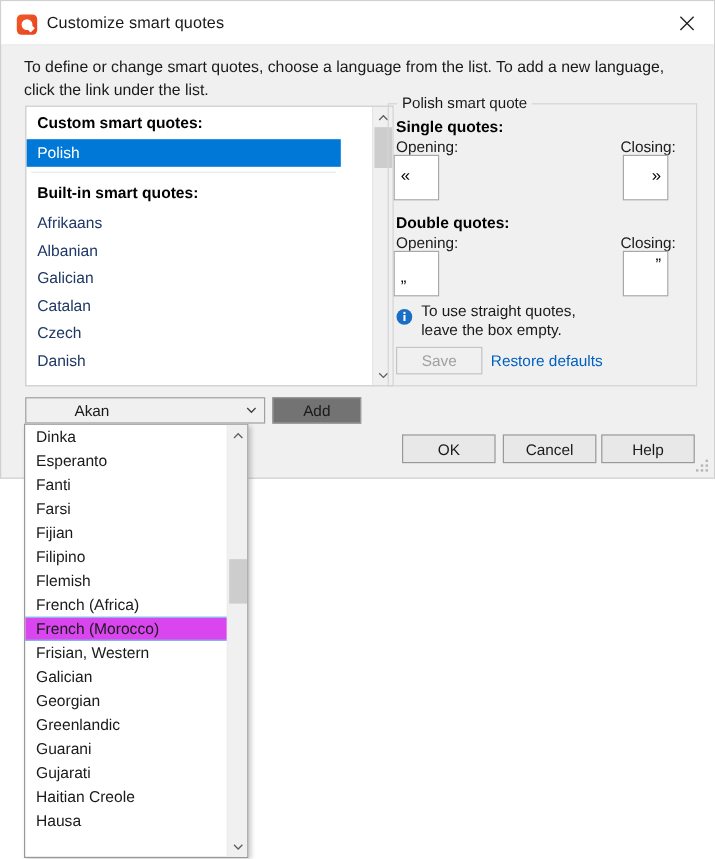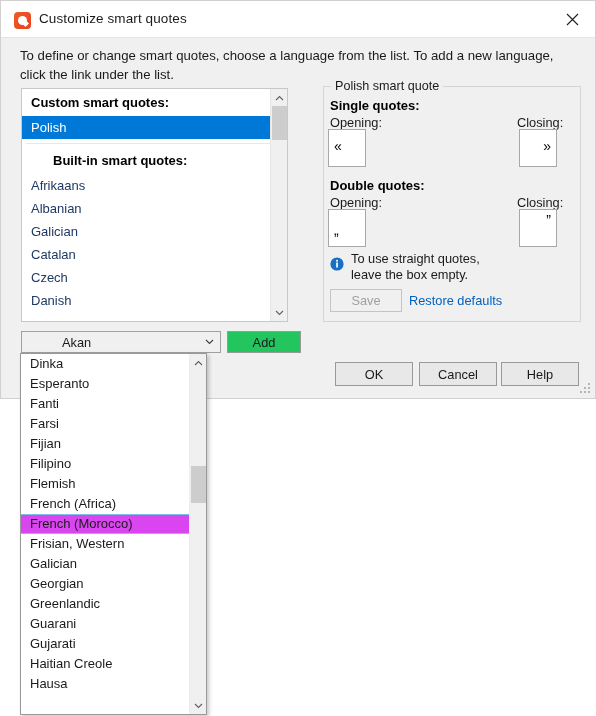--- a/index.html
+++ b/index.html
@@ -96,41 +96,41 @@
     font-size: 13.2px;
     color: #1a1a1a;
     line-height: 19px;
   }
 
   
   .listbox {
     position: absolute;
     left: 20px;
     top: 87px;
-    width: 267px;
+    width: 307px;
     height: 234px;
     background: #ffffff;
     border: 1px solid #c8c8c8;
     box-sizing: border-box;
     overflow: hidden;
   }
   .listbox-inner {
     position: absolute;
     left: 0; top: 0;
     width: 262px;
     height: 100%;
   }
   .lb-header {
     font-size: 13px;
     font-weight: bold;
     color: #000000;
     padding: 6px 0 6px 9px;
     white-space: nowrap;
   }
-  .lb-header.second { padding-top: 9px; margin-left: 22px; }
+  .lb-header.second { padding-top: 9px; }
   .lb-item {
     font-size: 13px;
     color: #1f3864;
     padding: 4px 0 4px 9px;
     white-space: nowrap;
     cursor: default;
   }
   .lb-item.selected {
     background: #0078d7;
     color: #ffffff;
@@ -291,21 +291,21 @@
     right: 6px;
     top: 7px;
   }
 
   .add-btn {
     position: absolute;
     left: 226px;
     top: 330px;
     width: 74px;
     height: 22px;
-    background: #22c55e;
+    background: #737373;
     border: 1px solid #999999;
     box-sizing: border-box;
     font-size: 12.8px;
     color: #1a1a1a;
     display: flex;
     align-items: center;
     justify-content: center;
     cursor: pointer;
   }
 

